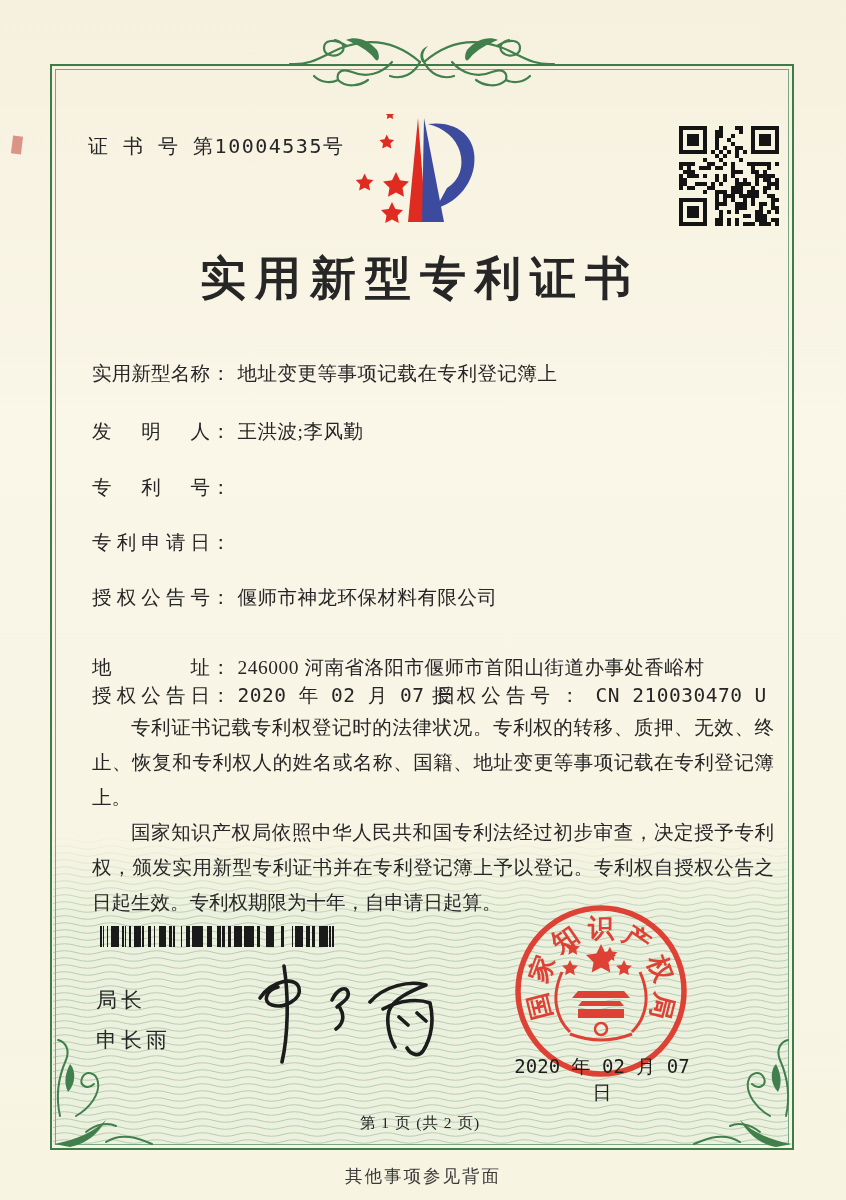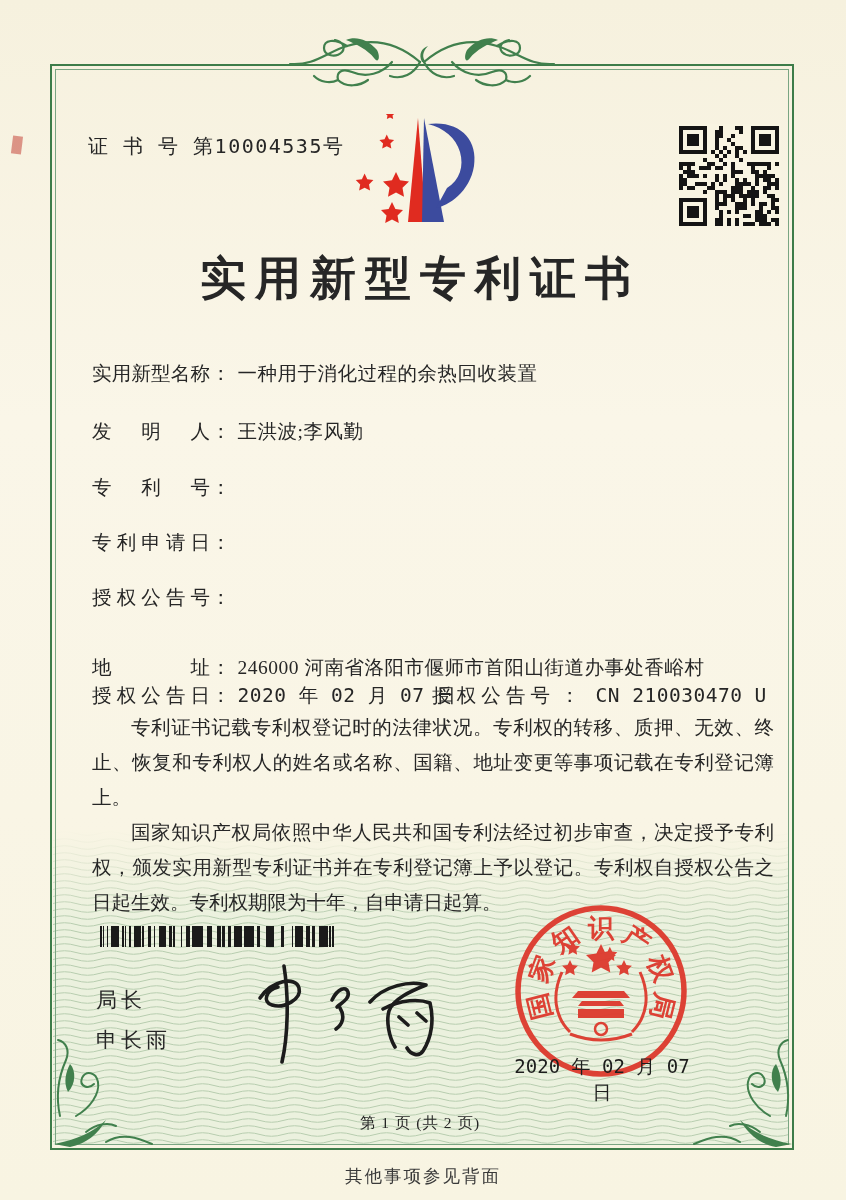--- a/index.html
+++ b/index.html
@@ -416,38 +416,39 @@
       <rect x="86" y="98" width="4" height="4" fill="#141414"></rect>
       <rect x="90" y="98" width="4" height="4" fill="#141414"></rect>
       <rect x="98" y="98" width="4" height="4" fill="#141414"></rect>
     </svg>
 
   <div class="abs title">实用新型专利证书</div>
 
   <div class="abs row" style="top:360px">
     <span class="flabel">实用新型名称</span>
       <span class="colon">：</span>
-    <span class="fvalue">一种用于消化过程的余热回收装置</span>
+    <span class="fvalue">地址变更等事项记载在专利登记簿上</span>
   </div>
   <div class="abs row" style="top:418px">
     <span class="flabel">发明人</span>
       <span class="colon">：</span>
     <span class="fvalue">王洪波;李风勤</span>
   </div>
   <div class="abs row" style="top:474px">
     <span class="flabel">专利号</span>
       <span class="colon">：</span>
   </div>
   <div class="abs row" style="top:529px">
     <span class="flabel">专利申请日</span>
       <span class="colon">：</span>
   </div>
   <div class="abs row" style="top:584px">
     <span class="flabel">授权公告号</span>
       <span class="colon">：</span>
+    <span class="fvalue">偃师市神龙环保材料有限公司</span>
   </div>
   <div class="abs row" style="top:654px">
     <span class="flabel">地址</span>
       <span class="colon">：</span>
     <span class="fvalue">246000 河南省洛阳市偃师市首阳山街道办事处香峪村</span>
   </div>
 
   <div class="abs row" style="top:682px;position:absolute">
     <span class="flabel">授权公告日</span>
       <span class="colon">：</span>

